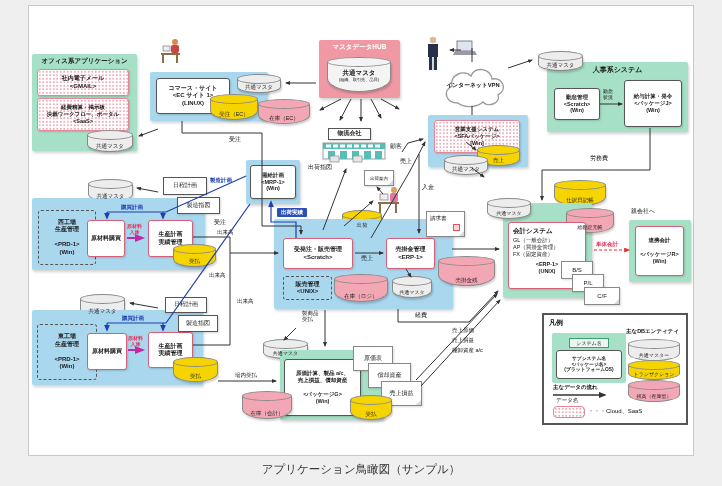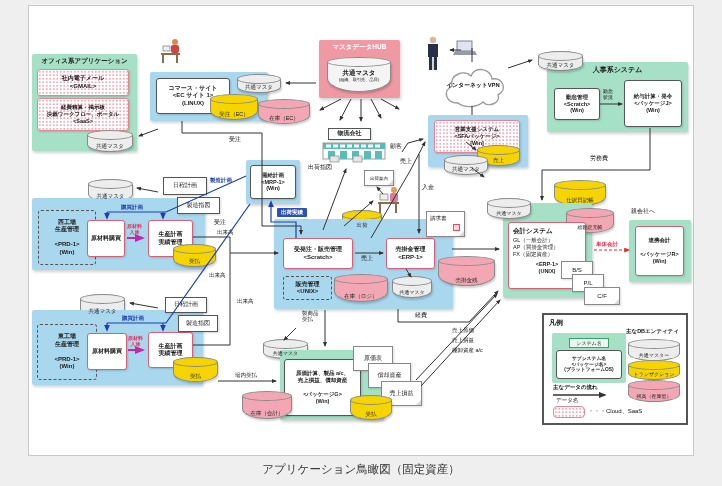--- a/index.html
+++ b/index.html
@@ -399,14 +399,14 @@
     </g>
     <g stroke="#c427a7" stroke-width="2" fill="none">
       <path d="M127,238 L143,238" marker-end="url(#mmag)"></path>
       <path d="M128,350 L143,350" marker-end="url(#mmag)"></path>
     </g>
     <g stroke="#e03030" stroke-width="1.2" fill="none" stroke-dasharray="3,2">
       <path d="M594,250 L629,250" marker-end="url(#mred)"></path>
     </g>
   </svg>
 
-  <div class="caption" style="top:462px;">アプリケーション鳥瞰図（固定資産）</div>
+  <div class="caption" style="top:462px;">アプリケーション鳥瞰図（サンプル）</div>
 </div>
 
 </body></html>

